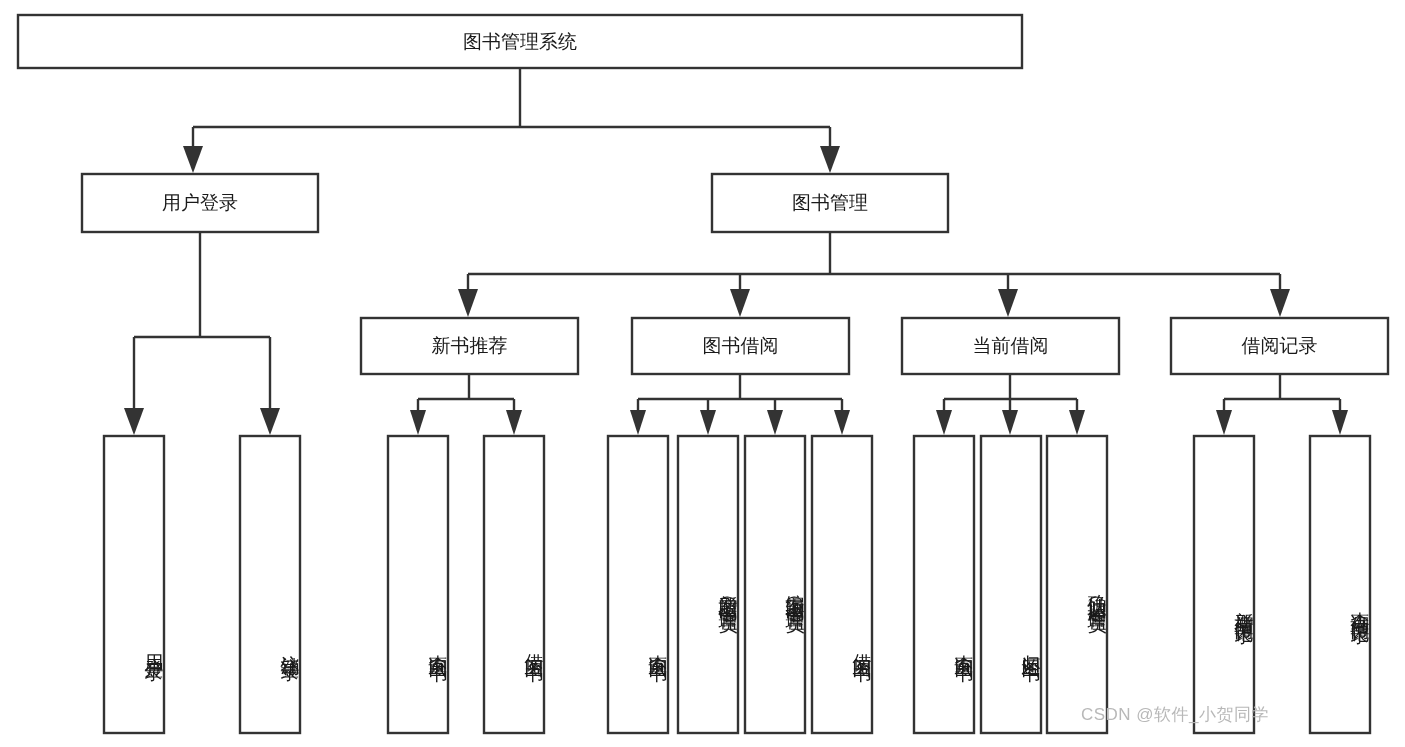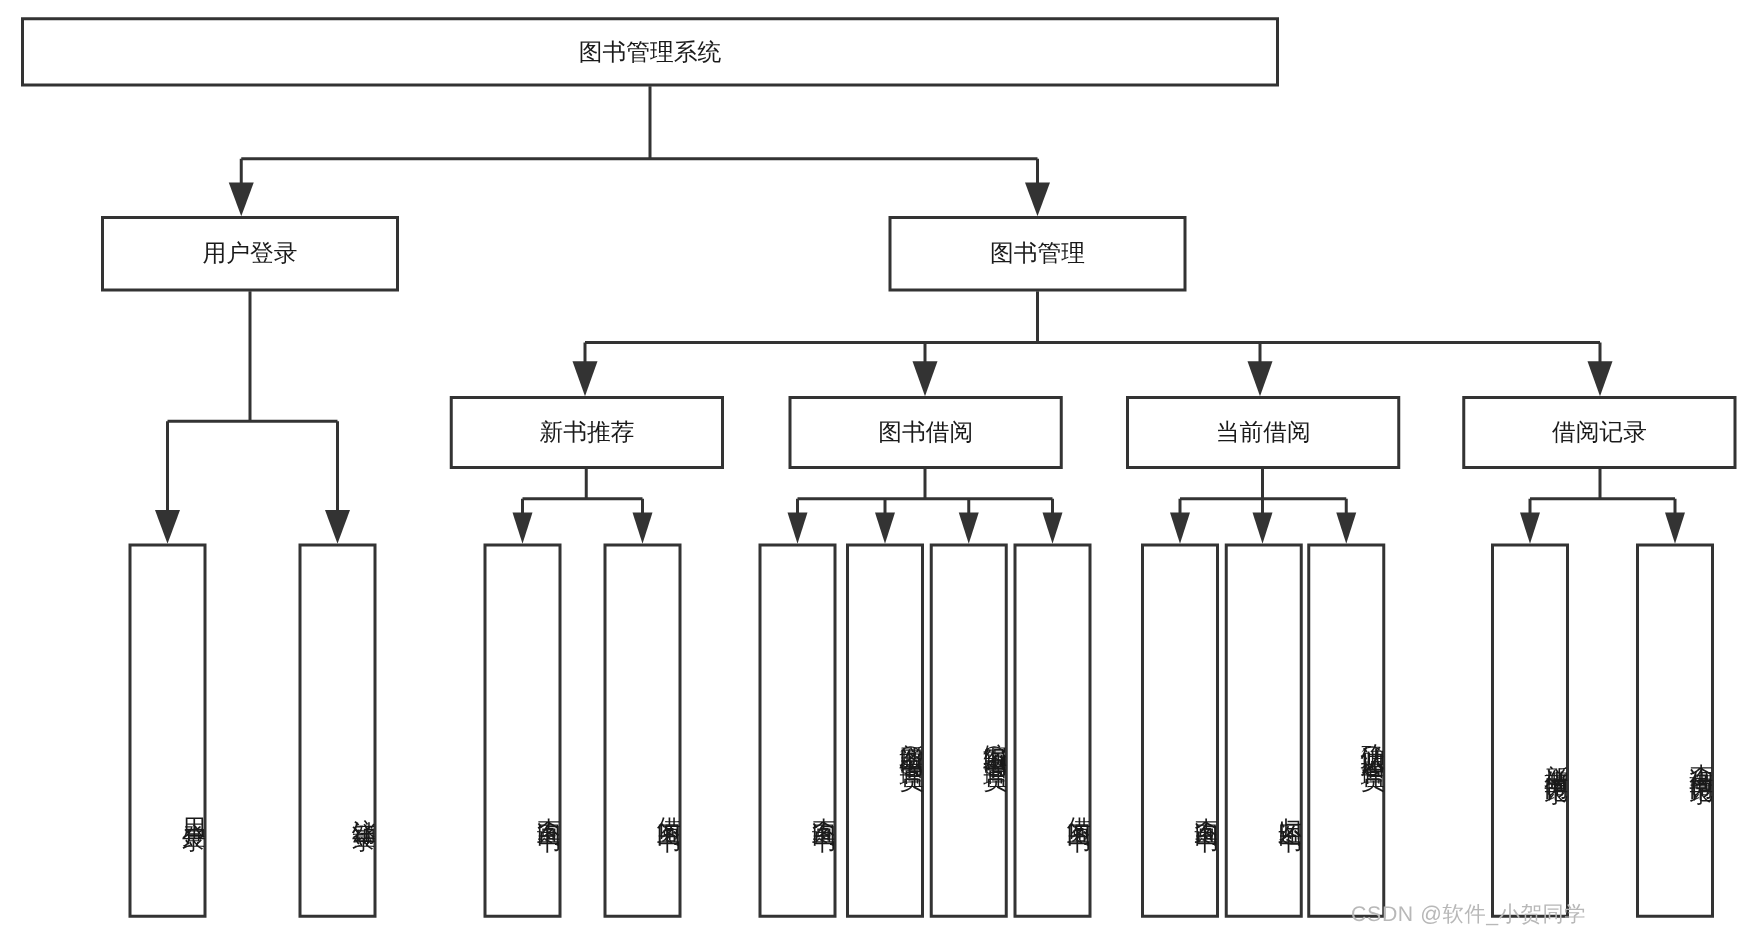--- a/index.html
+++ b/index.html
@@ -65,21 +65,21 @@
     text-align: center;
     display: flex;
     align-items: flex-start;
     justify-content: center;
     pointer-events: none;
     user-select: none;
   }
   .watermark {
     position: absolute;
     right: 10px;
-    bottom: 4px;
+    bottom: 21px;
     font-family: "Liberation Sans", "DejaVu Sans", sans-serif;
     font-size: 17px;
     color: #b8b8b8;
     letter-spacing: 0.5px;
     white-space: nowrap;
     user-select: none;
   }
 </style>
 </head>
 <body>

